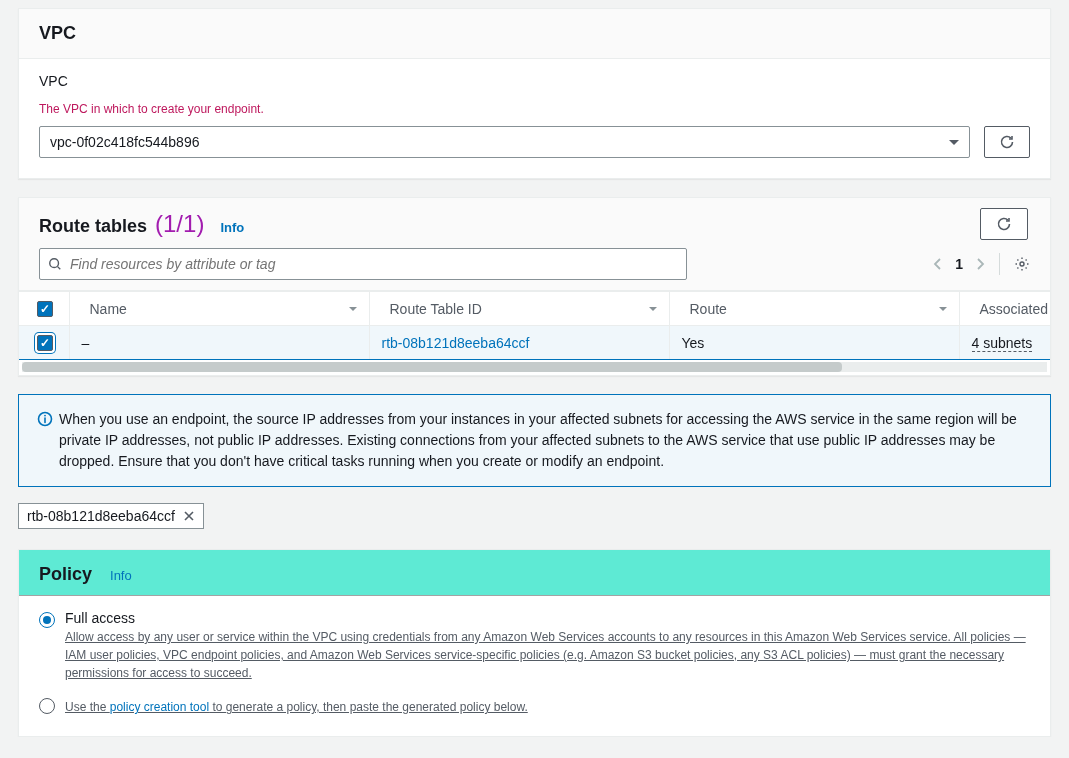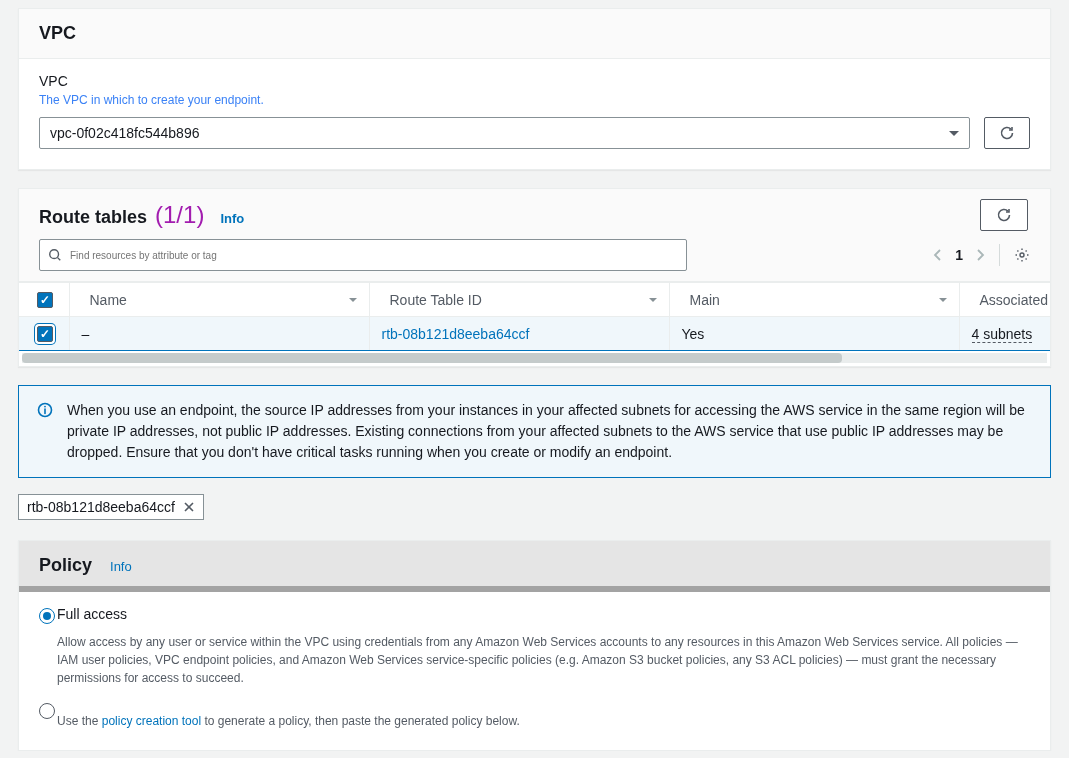--- a/index.html
+++ b/index.html
@@ -32,21 +32,21 @@
   .panel-subtitle {
     color: #545b64;
     font-size: 14px;
     margin-top: 4px;
   }
   .panel-body {
     padding: 14px 20px 20px 20px;
   }
 
   .field-label { font-weight: 400; font-size: 14px; color: #16191f; }
-  .field-hint { color: #3b82f6; font-size: 12px; margin-top: 4px; }
+  .field-hint { color: #be185d; font-size: 12px; margin-top: 13px; }
 
   .select-row { display: flex; align-items: center; gap: 14px; margin-top: 10px; }
   .select-box {
     flex: 1;
     display: flex;
     align-items: center;
     justify-content: space-between;
     height: 32px;
     border: 1px solid #879196;
     border-radius: 2px;
@@ -90,22 +90,22 @@
   .search-box {
     display: flex; align-items: center;
     width: 648px; height: 32px;
     border: 1px solid #879196;
     border-radius: 2px;
     background: #fff;
     padding: 0 8px;
     gap: 6px;
   }
   .search-box input {
-    flex: 1; border: none; outline: none; font-size: 10px;
-    color: #4d7c0f;
+    flex: 1; border: none; outline: none; font-size: 14px;
+    font-style: italic; color: #4d7c0f;
     background: transparent;
   }
   .pager { display: flex; align-items: center; gap: 12px; color: #879196; }
   .pager .num { color: #16191f; font-weight: 700; }
   .divider { width: 1px; height: 22px; background: #d5dbdb; margin: 0 2px;}
 
   table.rt {
     width: 100%;
     border-collapse: collapse;
     table-layout: fixed;
@@ -169,55 +169,55 @@
     background: #c5cbcb;
     border-radius: 4px;
   }
 
   
   .alert {
     border: 1px solid #0073bb;
     background: #f0f7fb;
     padding: 14px 18px;
     display: flex;
-    gap: 14px;
+    gap: 6px;
     margin-bottom: 16px;
   }
   .alert .icon { color: #0073bb; flex-shrink: 0; margin-top: 2px;}
   .alert .msg { color: #16191f; line-height: 1.5; }
 
   .chip {
     display: inline-flex; align-items: center; gap: 8px;
     border: 1px solid #879196;
     background: #fff;
     padding: 4px 8px;
     font-size: 14px;
     margin-bottom: 20px;
   }
   .chip .x { cursor: pointer; color: #545b64;}
 
   
   .policy-header {
     padding: 14px 20px 10px 20px;
-    background: #e5e5e5;
-    border-bottom: 6px solid #a3a3a3;
+    background: #5eead4;
+    border-bottom: 1px solid #a3a3a3;
   }
   .policy-title-row { display: flex; align-items: baseline; gap: 10px;}
-  .radio-row { display: flex; gap: 2px; margin-bottom: 14px; }
+  .radio-row { display: flex; gap: 10px; margin-bottom: 14px; }
   .radio {
     width: 16px; height: 16px; border-radius: 50%;
     border: 1px solid #545b64; flex-shrink: 0; margin-top: 2px;
     display: flex; align-items: center; justify-content: center;
   }
   .radio.checked { border-color: #0073bb; }
   .radio.checked::after {
     content: ""; width: 8px; height: 8px; border-radius: 50%; background: #0073bb;
   }
   .radio-label { font-weight: 400; }
-  .radio-desc { color: #545b64; font-size: 12px; line-height: 1.5; margin-top: 11px;}
+  .radio-desc { color: #545b64; font-size: 12px; line-height: 1.5; margin-top: 2px; text-decoration: underline;}
   .radio-desc .link { font-size: 12px;}
 
   svg { display: block; }
 </style>
 </head>
 <body>
 
 
 
 
@@ -291,21 +291,21 @@
         </th>
         <th class="col-name">
           <span>Name</span>
           <span class="sort-caret"></span>
         </th>
         <th class="col-rtid">
           <span>Route Table ID</span>
           <span class="sort-caret"></span>
         </th>
         <th class="col-main">
-          <span>Main</span>
+          <span>Route</span>
           <span class="sort-caret"></span>
         </th>
         <th class="col-assoc">
           <span>Associated with</span>
         </th>
       </tr>
     </thead>
     <tbody>
       <tr class="sel">
         <td class="col-check">

